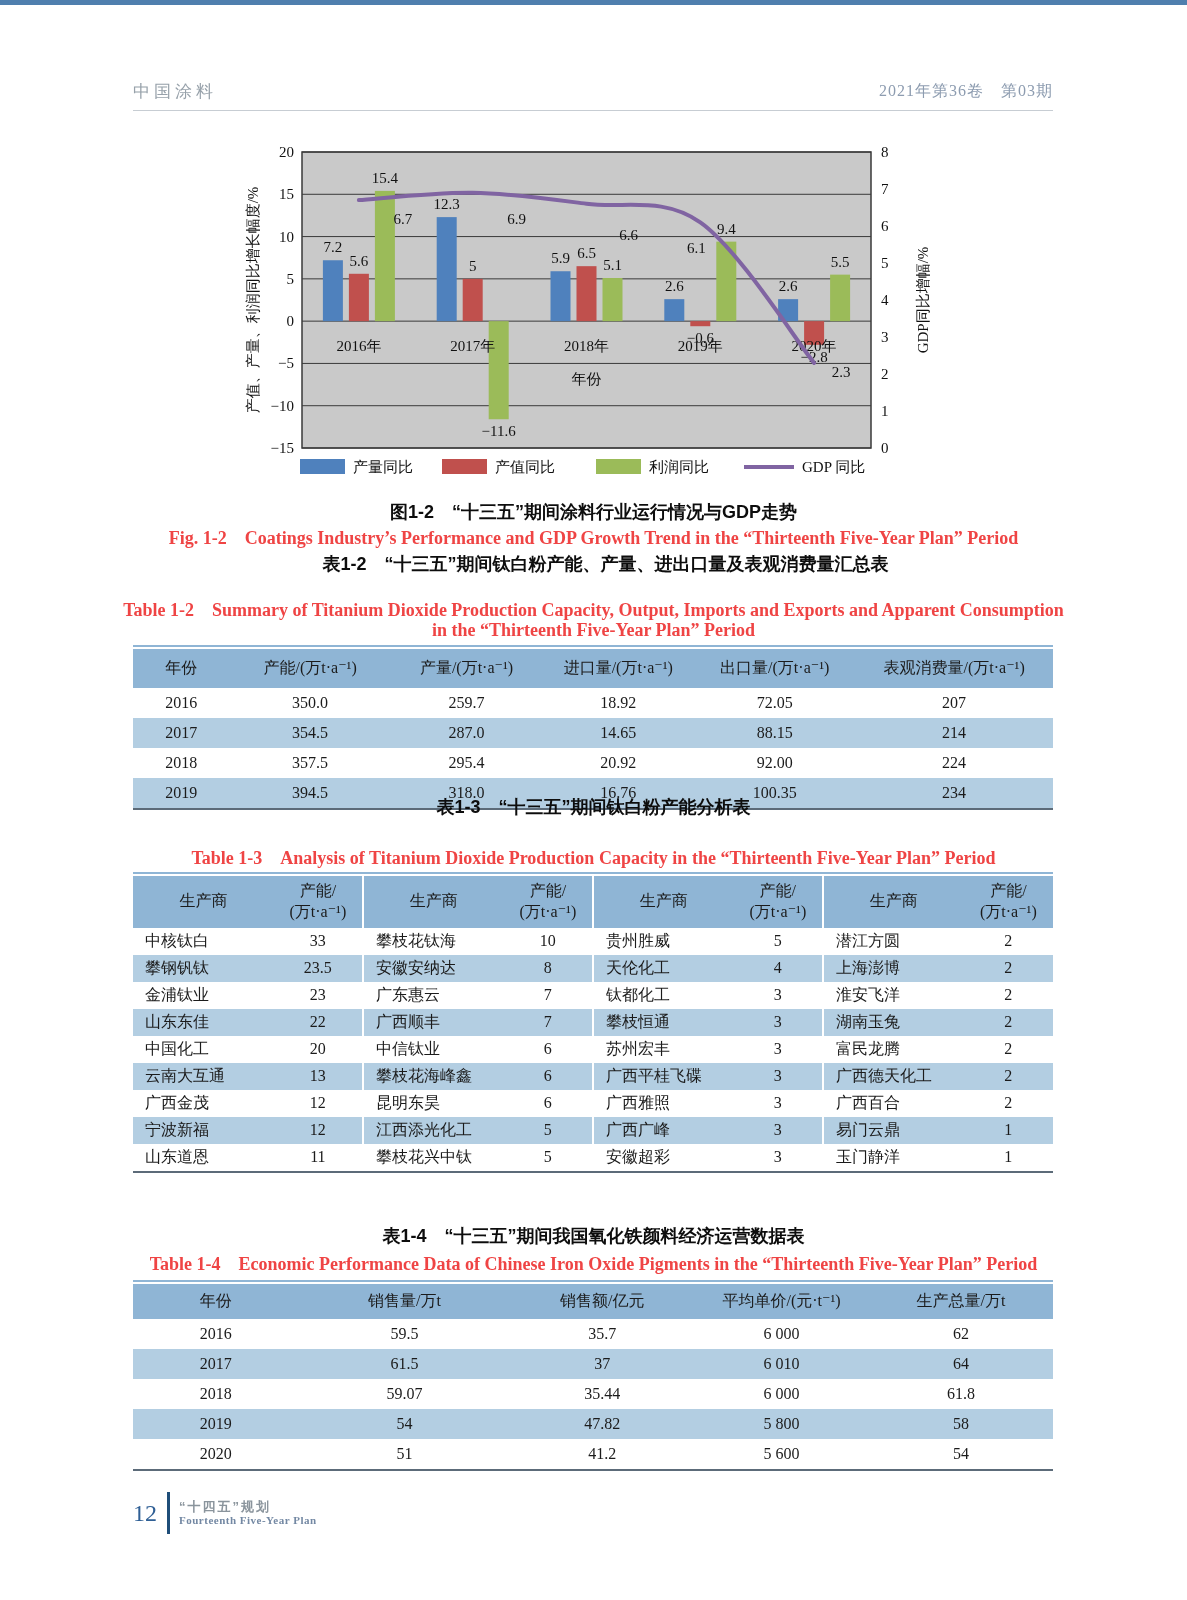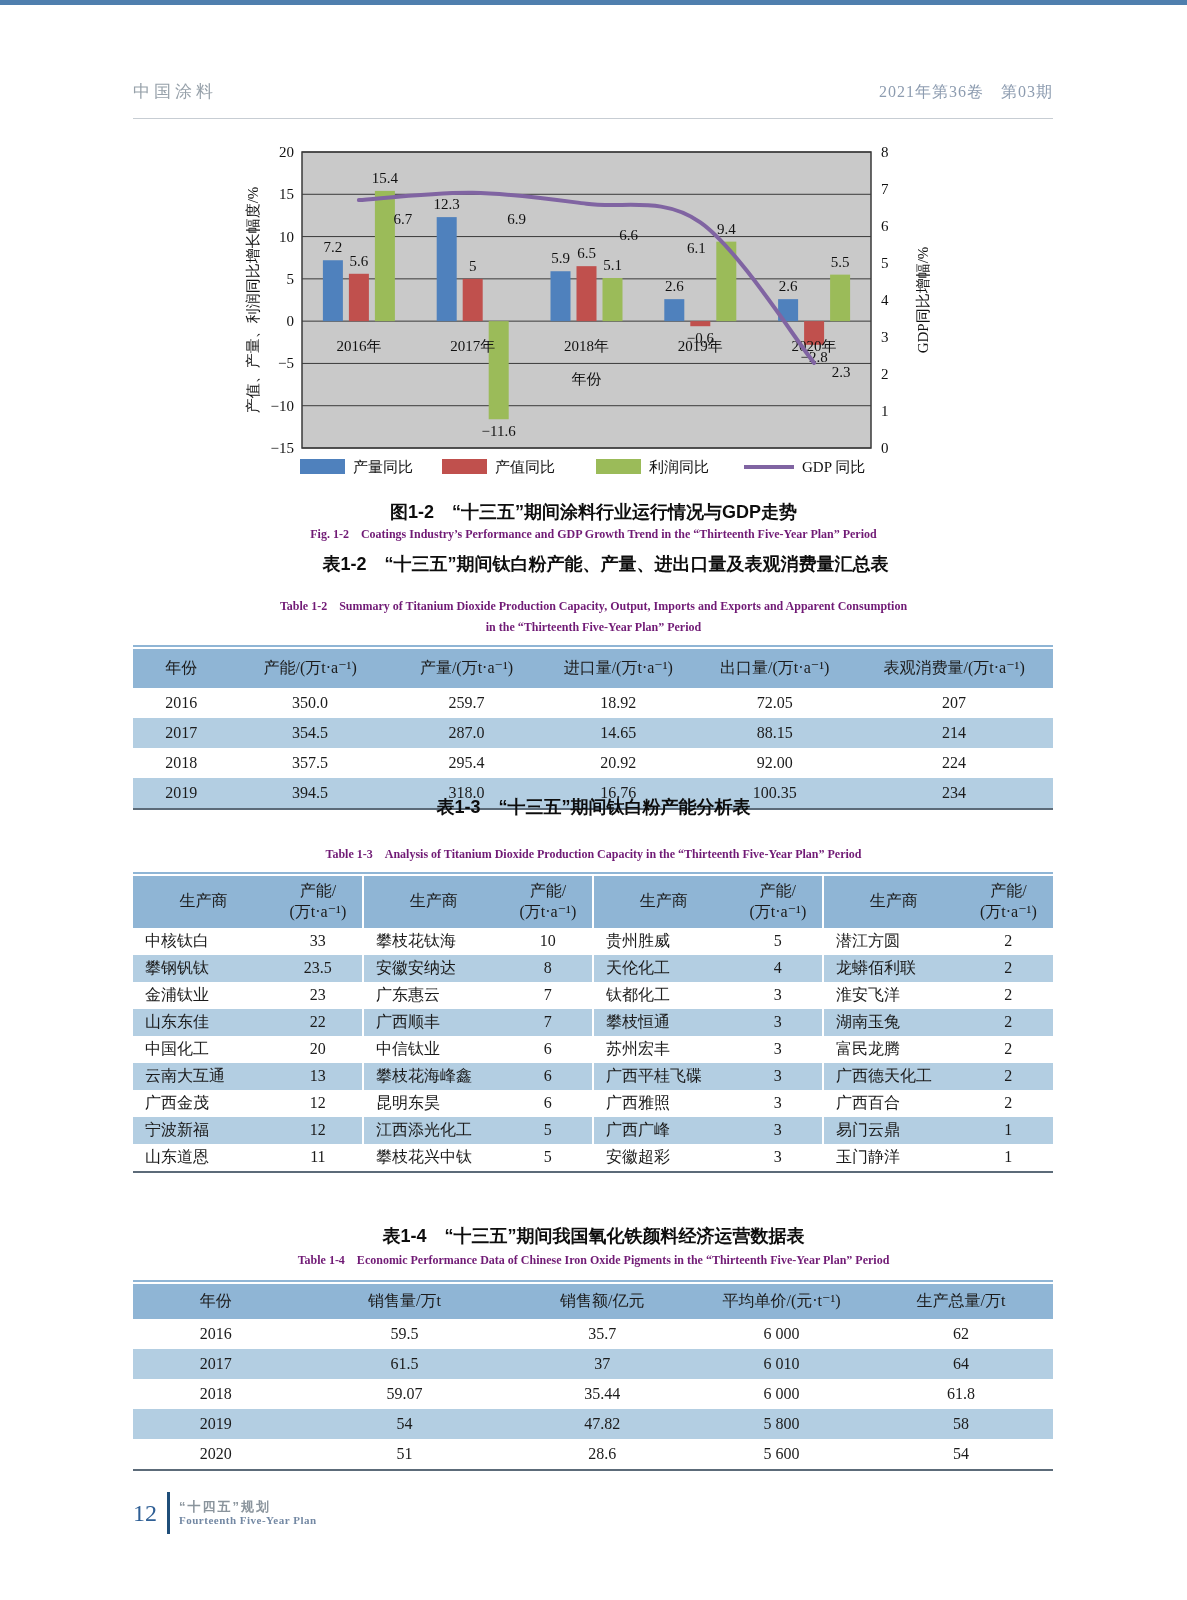--- a/index.html
+++ b/index.html
@@ -1,27 +1,27 @@
 <!DOCTYPE html>
 <html><head>
 <meta charset="utf-8">
 <style>
   html,body{margin:0;padding:0;background:#ffffff;}
   .page{position:relative;width:1187px;height:1600px;background:#fff;overflow:hidden;
         font-family:"Liberation Serif","DejaVu Serif",serif;color:#1b1b1b;}
   .topbar{position:absolute;top:0;left:0;right:0;height:5px;background:#4f7fae;}
   .hdr{position:absolute;top:80px;left:133px;width:920px;display:flex;justify-content:space-between;
-       align-items:flex-end;border-bottom:1px solid #c7cdd3;padding-bottom:15px;}
+       align-items:center;border-bottom:1px solid #c7cdd3;padding-bottom:7px;}
   .hdr .jname{font-size:17px;color:#97a1aa;letter-spacing:4px;}
   .hdr .issue{font-size:16px;color:#8d9cb0;letter-spacing:1px;}
   .chart-wrap{position:absolute;top:136px;left:244px;width:700px;height:352px;}
   svg text{font-family:"Liberation Serif","DejaVu Serif",serif;font-size:15px;fill:#111;}
   .cap-cn{position:absolute;width:100%;text-align:center;font-family:"Liberation Sans","DejaVu Sans",sans-serif;
           font-weight:bold;font-size:18px;color:#0d0d0d;}
-  .cap-en{position:absolute;width:100%;text-align:center;font-weight:bold;font-size:12px;color:#701a75;}
+  .cap-en{position:absolute;width:100%;text-align:center;font-weight:bold;font-size:18px;color:#ef4444;}
   .tblock{position:absolute;left:133px;width:920px;}
   .toprule{height:2px;background:#8fb5d5;margin-bottom:2px;}
   table{border-collapse:collapse;width:100%;table-layout:fixed;font-size:16px;color:#1b1b1b;}
   thead th{background:#8fb5d5;font-weight:normal;}
   tbody tr:nth-child(even) td{background:#b3cee2;}
   tbody tr:last-child td{border-bottom:2px solid #5c6b79;}
   th,td{text-align:center;padding:6px 4px;overflow:hidden;white-space:nowrap;}
   #t12 thead th{padding:9px 2px;}
   #t13 thead th{padding:5px 2px;line-height:1.3;}
   #t13 td{padding:3px 2px;}
@@ -245,21 +245,21 @@
             <td>潜江方圆</td>
             <td>2</td>
           </tr>
           <tr>
             <td>攀钢钒钛</td>
             <td>23.5</td>
             <td>安徽安纳达</td>
             <td>8</td>
             <td>天伦化工</td>
             <td>4</td>
-            <td>龙蟒佰利联</td>
+            <td>上海澎博</td>
             <td>2</td>
           </tr>
           <tr>
             <td>金浦钛业</td>
             <td>23</td>
             <td>广东惠云</td>
             <td>7</td>
             <td>钛都化工</td>
             <td>3</td>
             <td>淮安飞洋</td>
@@ -376,21 +376,21 @@
           <tr>
             <td>2019</td>
             <td>54</td>
             <td>47.82</td>
             <td>5 800</td>
             <td>58</td>
           </tr>
           <tr>
             <td>2020</td>
             <td>51</td>
-            <td>28.6</td>
+            <td>41.2</td>
             <td>5 600</td>
             <td>54</td>
           </tr>
         </tbody>
     </table>
   </div>
 
   <div class="footer">
     <span class="pno">12</span>
     <span class="vbar"></span>

